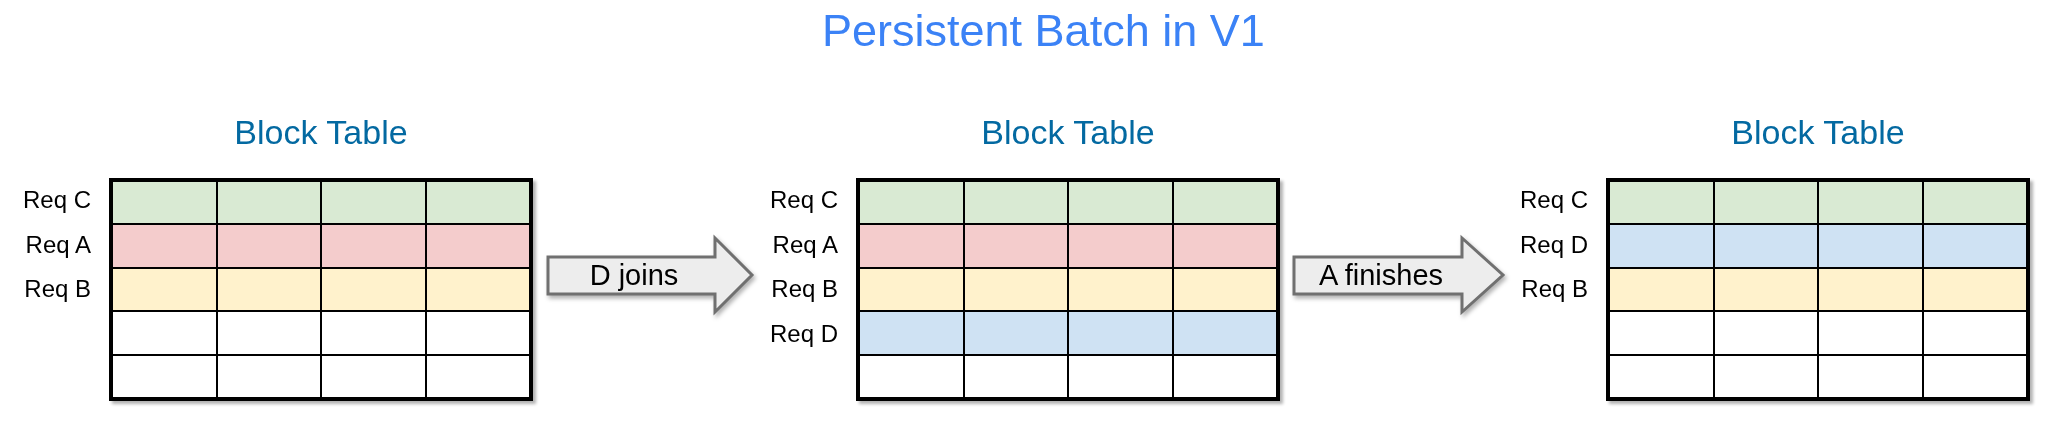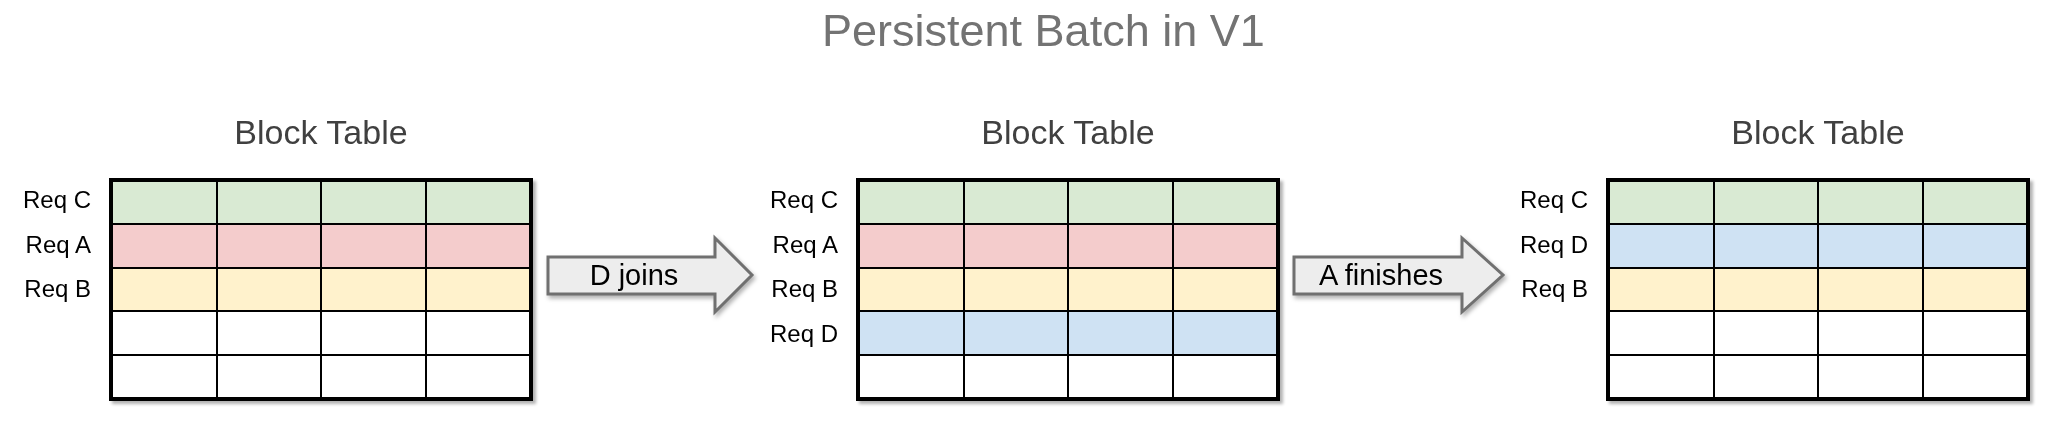--- a/index.html
+++ b/index.html
@@ -15,29 +15,29 @@
     overflow: hidden;
     font-family: "Liberation Sans", "DejaVu Sans", sans-serif;
     color: #000000;
   }
   .main-title {
     position: absolute;
     left: 822px;
     top: 4px;
     font-size: 45px;
     line-height: 1.2;
-    color: #737373;
+    color: #3b82f6;
     white-space: nowrap;
   }
   .panel-title {
     position: absolute;
     top: 112px;
     font-size: 34px;
     line-height: 1.2;
-    color: #404040;
+    color: #0369a1;
     text-align: center;
     white-space: nowrap;
   }
   .block-table {
     position: absolute;
     top: 178px;
     height: 223px;
     box-sizing: border-box;
     border: 3px solid #000000;
     background: #ffffff;

